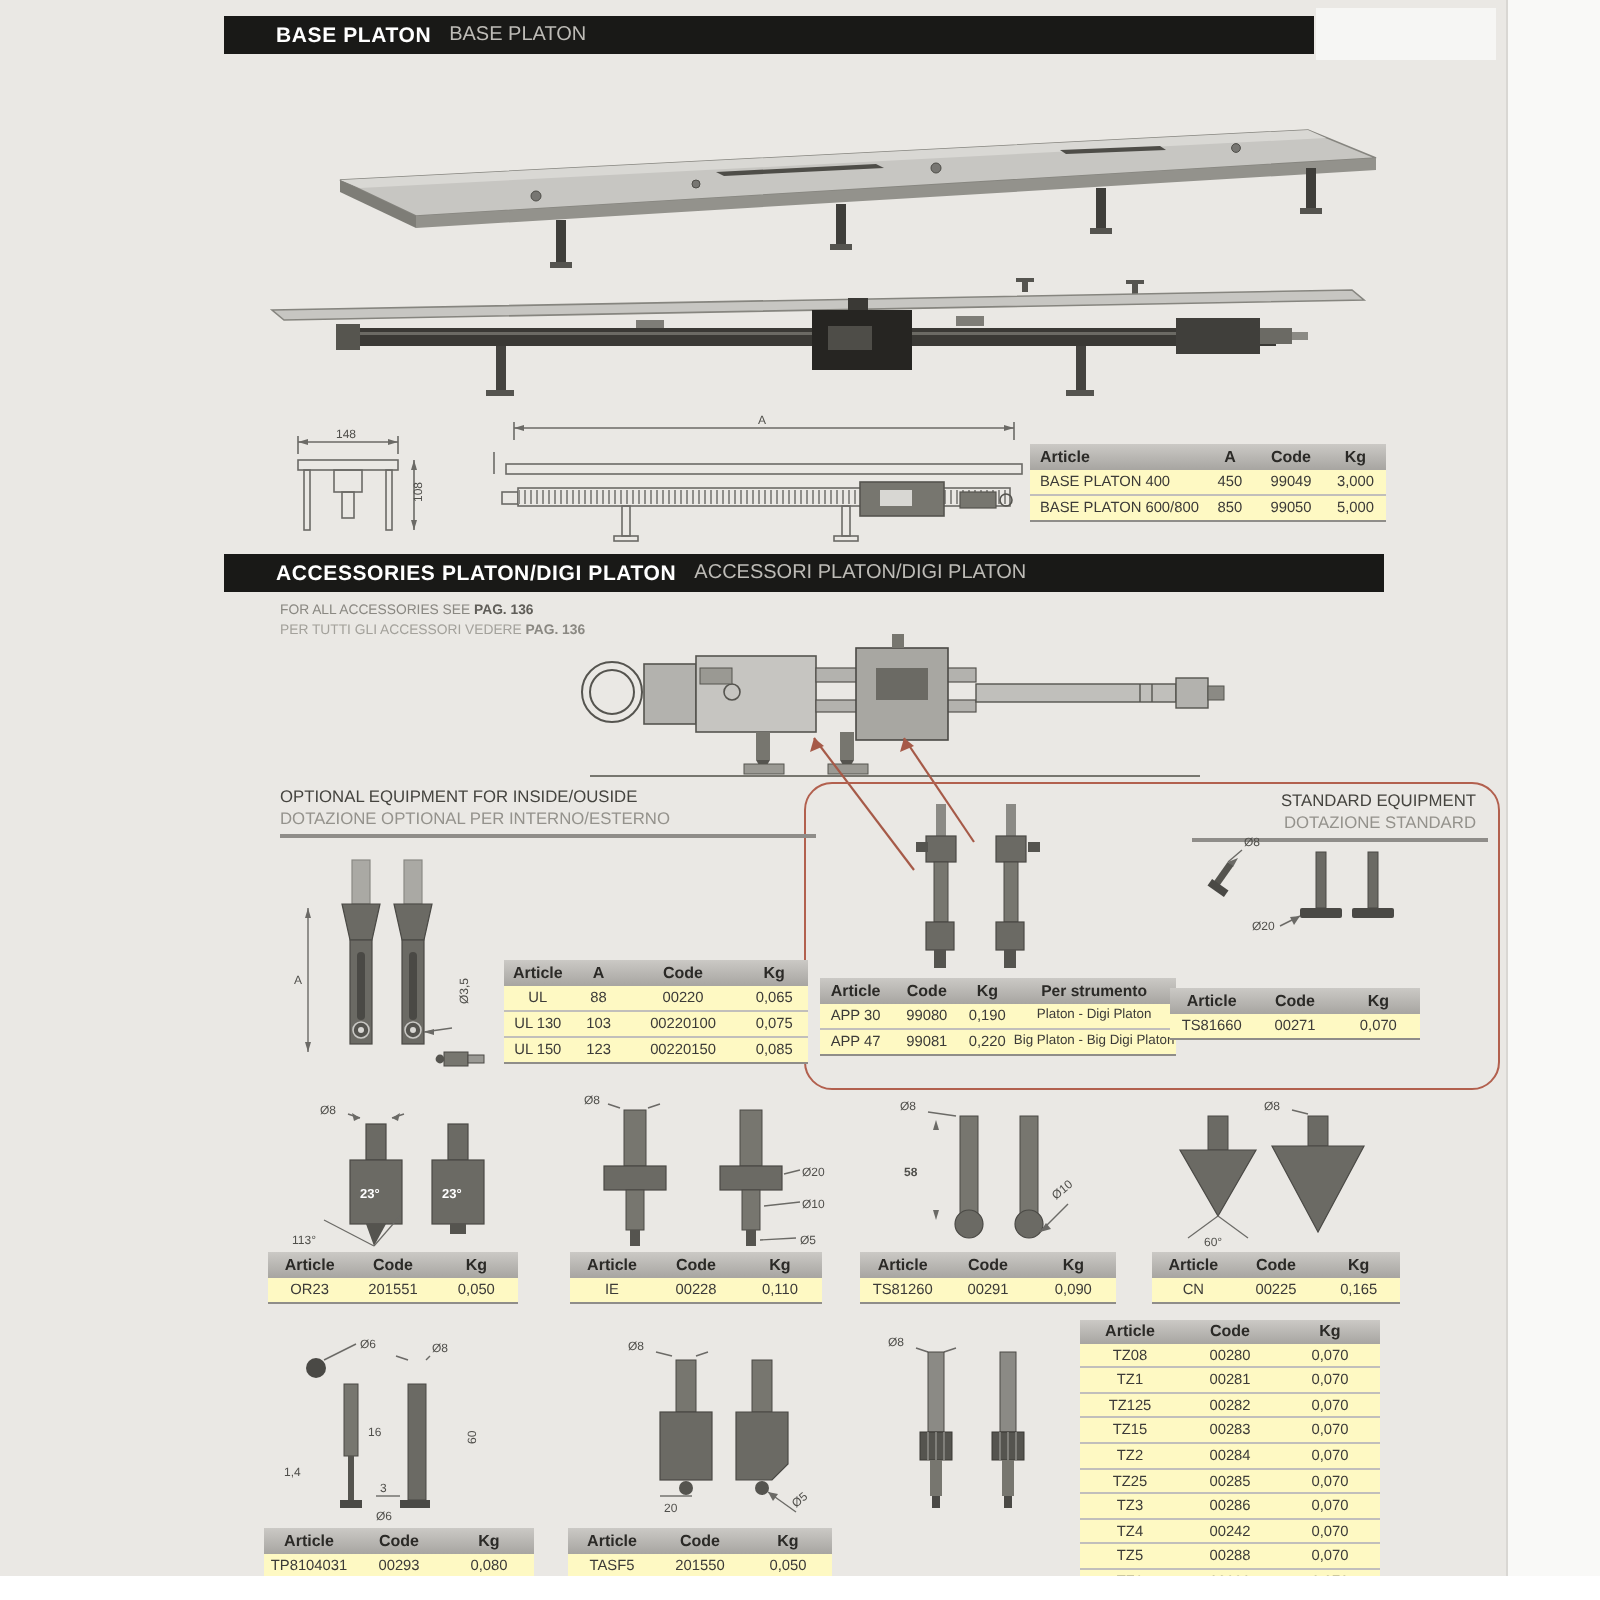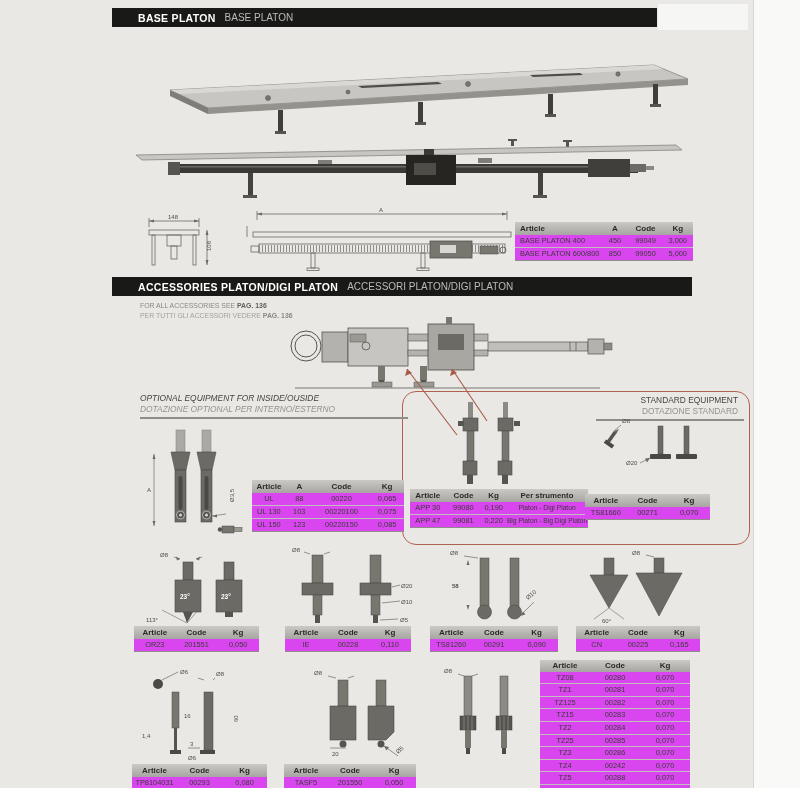--- a/index.html
+++ b/index.html
@@ -17,21 +17,21 @@
   .sub .it{color:#94928c;font-size:8.4px;}
   .note{line-height:9.5px;font-size:6.9px;white-space:nowrap;}
   .note .en{color:#8a8882;} .note .en b{color:#5f5d58;}
   .note .it{color:#a3a19b;} .note .it b{color:#8a8882;}
   .seclab{line-height:10.5px;font-size:8.4px;white-space:nowrap;}
   .seclab .en{color:#45443f;} .seclab .it{color:#94928c;}
   .rule{height:2px;background:#8f8d89;}
   #red-box{left:402px;top:391px;width:346px;height:152px;border:1.6px solid #b2604e;border-radius:14px;}
   
   .tbl{display:flex;flex-direction:column;}
-  .tr{display:flex;align-items:center;background:#d946ef;border-bottom:1px solid #c1bfbb;}
+  .tr{display:flex;align-items:center;background:#fef9c3;border-bottom:1px solid #c1bfbb;}
   .tr:last-child{border-bottom:1px solid #8f8d89;}
   .tr.th{background:linear-gradient(180deg,#cbc9c5,#a7a5a1);font-weight:bold;border-bottom:none;color:#2b2a27;}
   .tr span{flex:1;text-align:center;font-size:7.4px;line-height:12px;white-space:nowrap;overflow:hidden;}
   .tr.th span{font-size:8px;line-height:13px;}
   .tbl-base .tr span:first-child{flex:2.4;text-align:left;padding-left:5px;}
   .tbl-base .tr span:nth-child(2){flex:.8;}
   .tbl-base .tr span:nth-child(4){flex:.9;}
   .tbl-ul .tr span:nth-child(3){flex:1.7;}
   .tbl-ul .tr span:nth-child(2){flex:.8;}
   .tbl-app .tr span:nth-child(3){flex:.7;}
@@ -198,21 +198,21 @@
 
   <svg class="abs" style="left:395px;top:363px;" width="110" height="78" viewBox="0 0 110 78">
     <line x1="12" y1="6" x2="62" y2="72" stroke="#a65a48" stroke-width="1.1"></line>
     <line x1="57" y1="6" x2="92" y2="58" stroke="#a65a48" stroke-width="1.1"></line>
     <polygon points="12,6 10,13 17,10" fill="#a65a48"></polygon>
     <polygon points="57,6 55,13 62,10" fill="#a65a48"></polygon>
   </svg>
 
   <div id="red-box" class="abs"></div>
 
-  <div class="seclab abs" style="left:140px;top:393px;font-style:italic;">
+  <div class="seclab abs" style="left:140px;top:393px;">
     <div class="en">OPTIONAL EQUIPMENT FOR INSIDE/OUSIDE</div>
     <div class="it">DOTAZIONE OPTIONAL PER INTERNO/ESTERNO</div>
   </div>
   <div class="rule abs" style="left:140px;top:417px;width:268px;"></div>
 
   <div class="seclab abs" style="left:596px;top:395px;width:142px;text-align:right;">
     <div class="en">STANDARD EQUIPMENT</div>
     <div class="it">DOTAZIONE STANDARD</div>
   </div>
   <div class="rule abs" style="left:596px;top:419px;width:148px;"></div>

